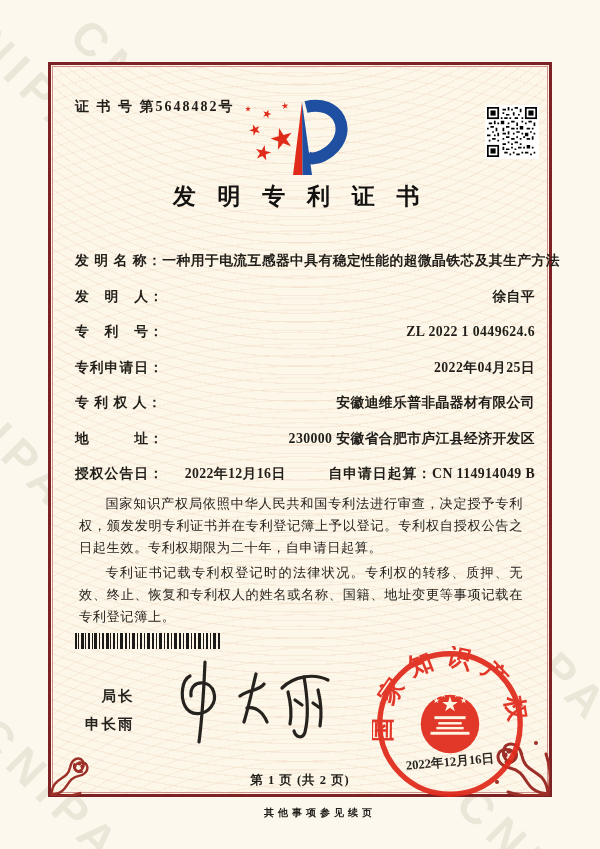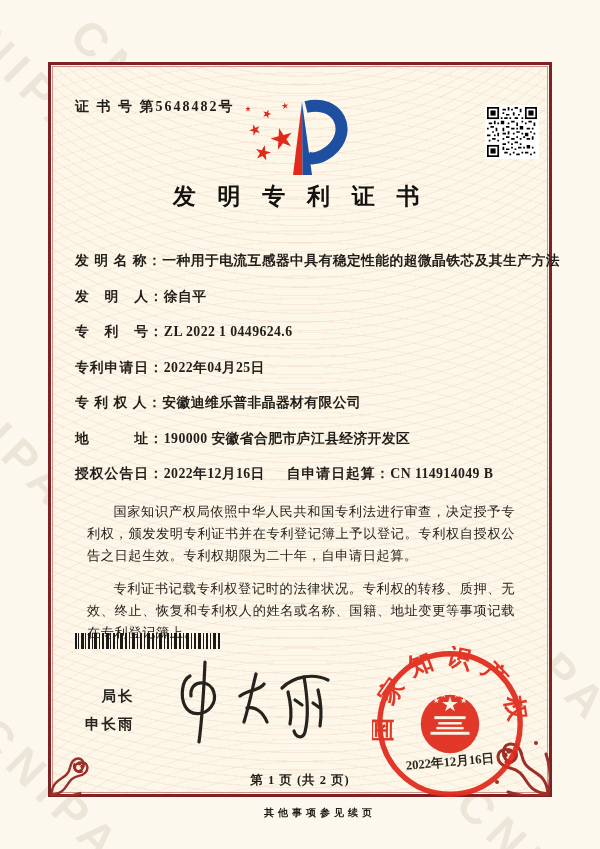--- a/index.html
+++ b/index.html
@@ -37,29 +37,29 @@
   .qr{position:absolute;left:485px;top:105px;width:50px;height:50px;background:#fff;padding:2px;z-index:2;}
   .qr svg{display:block;width:100%;height:100%;}
   .title{
     position:absolute;left:0;top:181px;width:100%;text-align:center;z-index:2;
     font-size:23px;font-weight:700;letter-spacing:8px;color:#141210;
   }
   .fields{
     position:absolute;left:75px;top:250px;width:460px;z-index:2;
     display:flex;flex-direction:column;gap:13.5px;
   }
-  .frow{display:flex;align-items:baseline;font-size:13.8px;font-weight:600;line-height:22px;}
+  .frow{display:flex;align-items:baseline;font-size:13.8px;font-weight:600;line-height:22px;justify-content:space-between;}
   .flabel{white-space:pre;letter-spacing:1px;flex:none;}
   .fvalue{white-space:nowrap;letter-spacing:0.4px;}
   .grp2{margin-left:22px;display:flex;align-items:baseline;}
   .paras{
     position:absolute;left:75px;top:489px;width:452px;z-index:2;
     font-size:13.2px;line-height:21.8px;text-align:justify;letter-spacing:0.6px;
   }
-  .paras p{margin:12px;text-indent:2em;}
+  .paras p{margin:4px;text-indent:2em;}
   .barcode{position:absolute;left:75px;top:633px;width:146px;height:16px;z-index:2;}
   .signatory{
     position:absolute;left:85px;top:682px;z-index:2;
     font-family:"Liberation Sans","DejaVu Sans",sans-serif;
     font-size:14.5px;font-weight:700;line-height:28px;color:#26231e;letter-spacing:2px;text-align:right;
   }
   .signature{position:absolute;left:170px;top:658px;width:180px;height:90px;z-index:3;}
   .seal{position:absolute;left:372px;top:646px;width:156px;height:156px;z-index:4;opacity:0.93;}
   .seal-ring-text{font-size:25px;font-weight:700;letter-spacing:11px;}
   .seal-date-text{font-size:13px;font-weight:700;}
@@ -155,21 +155,21 @@
   <div class="frow">
     <span class="flabel">专利申请日：</span>
     <span class="fvalue">2022年04月25日</span>
   </div>
   <div class="frow">
     <span class="flabel">专 利 权 人：</span>
     <span class="fvalue">安徽迪维乐普非晶器材有限公司</span>
   </div>
   <div class="frow">
     <span class="flabel">地　　　址：</span>
-    <span class="fvalue">190000 安徽省合肥市庐江县经济开发区</span>
+    <span class="fvalue">230000 安徽省合肥市庐江县经济开发区</span>
   </div>
   <div class="frow">
     <span class="flabel">授权公告日：</span>
     <span class="fvalue">2022年12月16日</span>
     <span class="grp2">
       <span class="flabel">自申请日起算：</span>
       <span class="fvalue">CN 114914049 B</span>
     </span>
   </div>
 </div>

